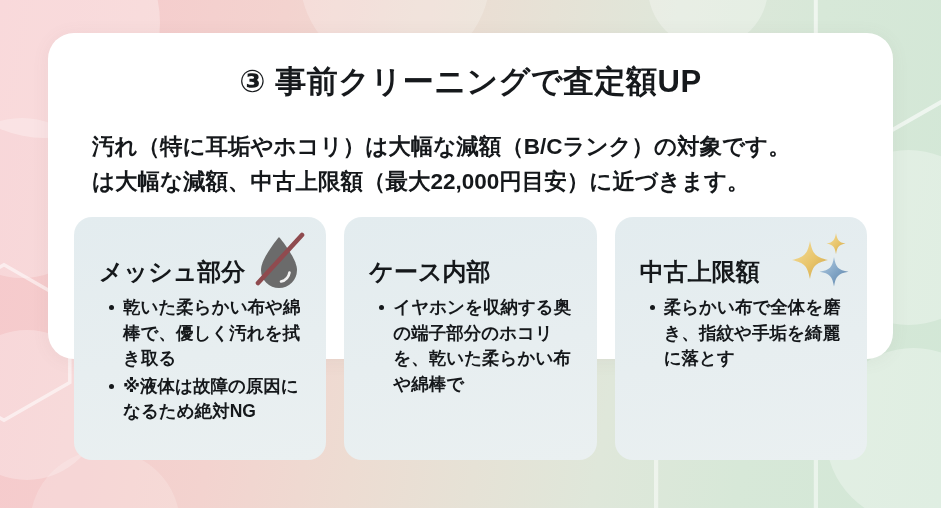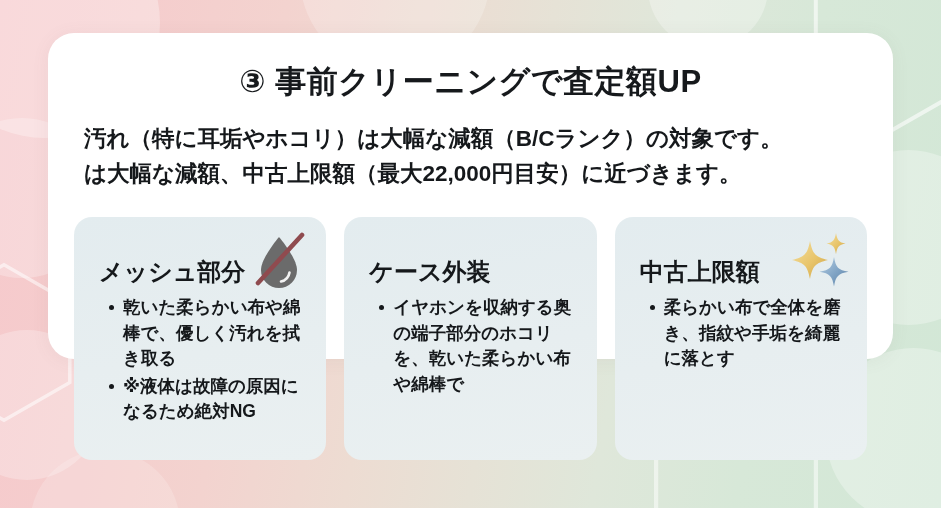--- a/index.html
+++ b/index.html
@@ -78,21 +78,21 @@
     font-size: 31px;
     font-weight: bold;
     color: #16191c;
     letter-spacing: 0.5px;
     margin: 0;
     padding-top: 30px;
     line-height: 1.2;
   }
 
   #subtitle {
-    margin: 4px;
+    margin: 12px;
     padding: 18px 32px 0 32px;
     font-size: 22.5px;
     font-weight: bold;
     color: #15181b;
     line-height: 1.55;
     text-align: left;
   }
   #subtitle .sub-line { display: block; white-space: nowrap; }
 
   
@@ -215,21 +215,21 @@
           </svg>
         </div>
         <h2 class="card-title">メッシュ部分</h2>
         <ul class="card-list">
           <li>乾いた柔らかい布や綿棒で、優しく汚れを拭き取る</li>
           <li>※液体は故障の原因になるため絶対NG</li>
         </ul>
       </div>
 
       <div class="card">
-        <h2 class="card-title">ケース外装</h2>
+        <h2 class="card-title">ケース内部</h2>
         <ul class="card-list">
           <li>イヤホンを収納する奥の端子部分のホコリを、乾いた柔らかい布や綿棒で</li>
         </ul>
       </div>
 
       <div class="card">
         <div class="card-icon">
           <svg viewBox="0 0 74 74">
             <defs>
               <linearGradient id="gGold" x1="0" y1="0" x2="1" y2="1">

